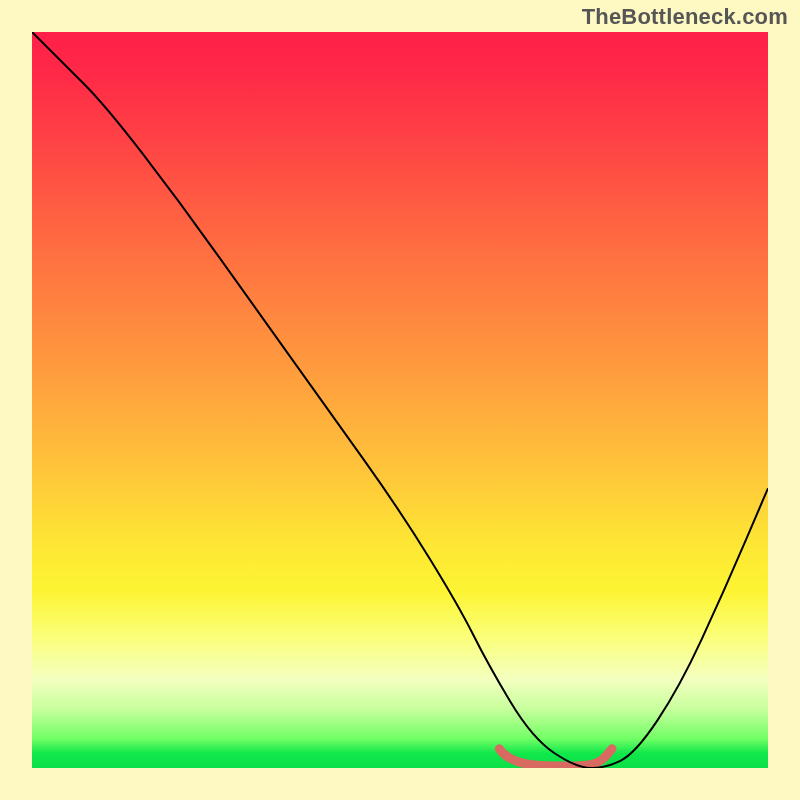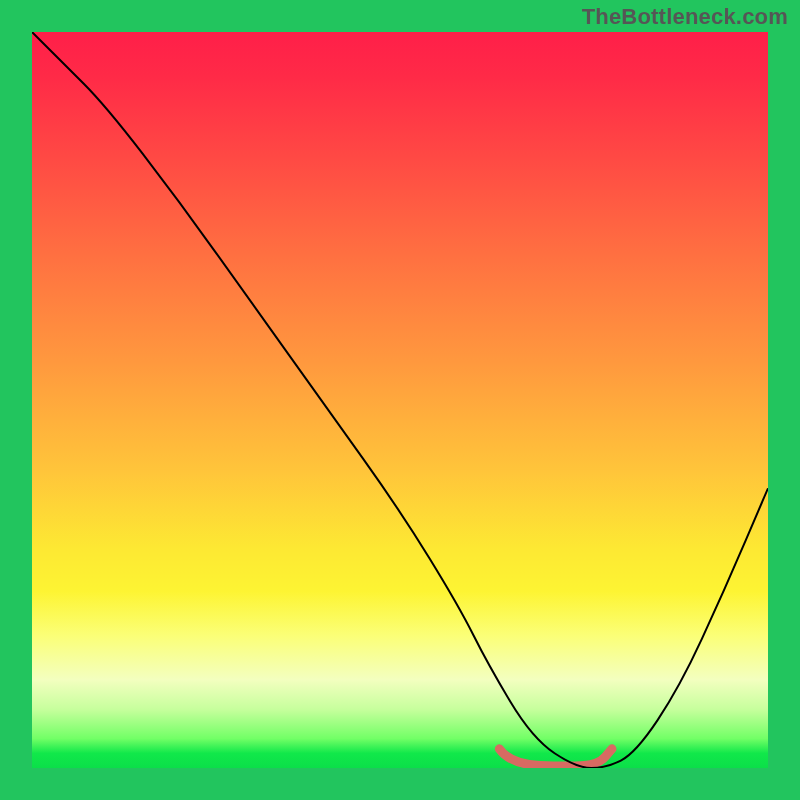--- a/index.html
+++ b/index.html
@@ -1,21 +1,21 @@
 <!DOCTYPE html>
 <html><head>
 <meta charset="utf-8">
 <style>
   * { margin: 0; padding: 0; box-sizing: border-box; }
   html, body { width: 800px; height: 800px; overflow: hidden; background: #000; }
   .frame {
     position: relative;
     width: 800px;
     height: 800px;
-    background: #22c55e;
+    background: #fef9c3;
   }
   .attribution {
     position: absolute;
     top: 4px;
     right: 12px;
     font-family: Arial, Helvetica, sans-serif;
     font-size: 22px;
     font-weight: 600;
     color: #565656;
     letter-spacing: 0.2px;

